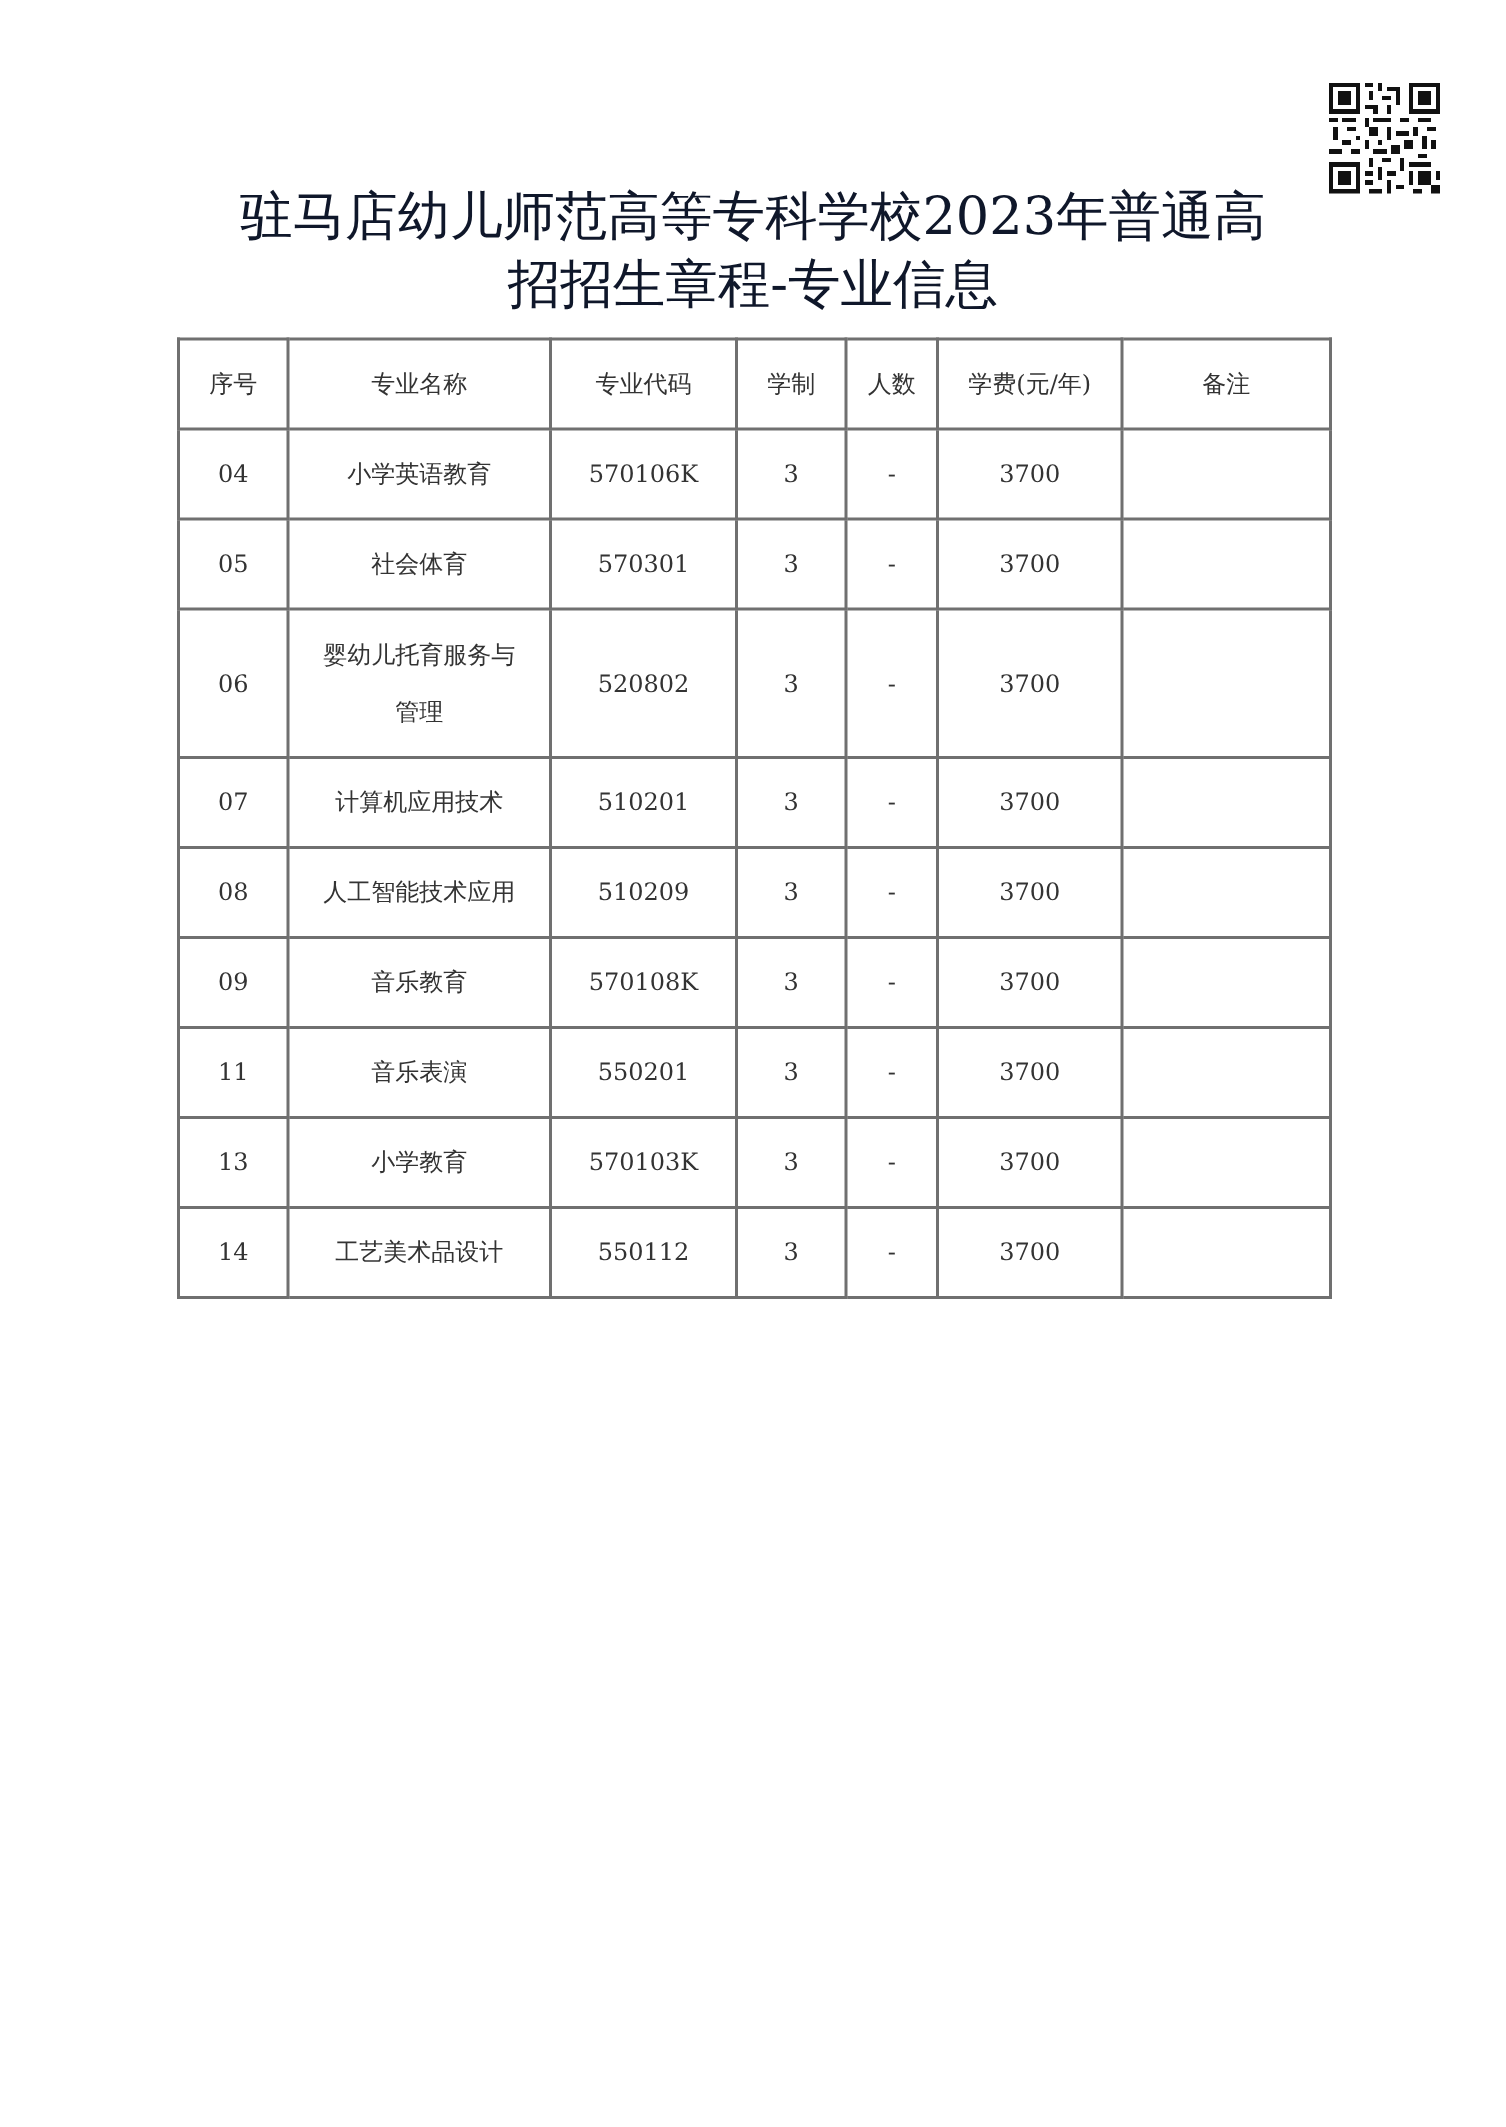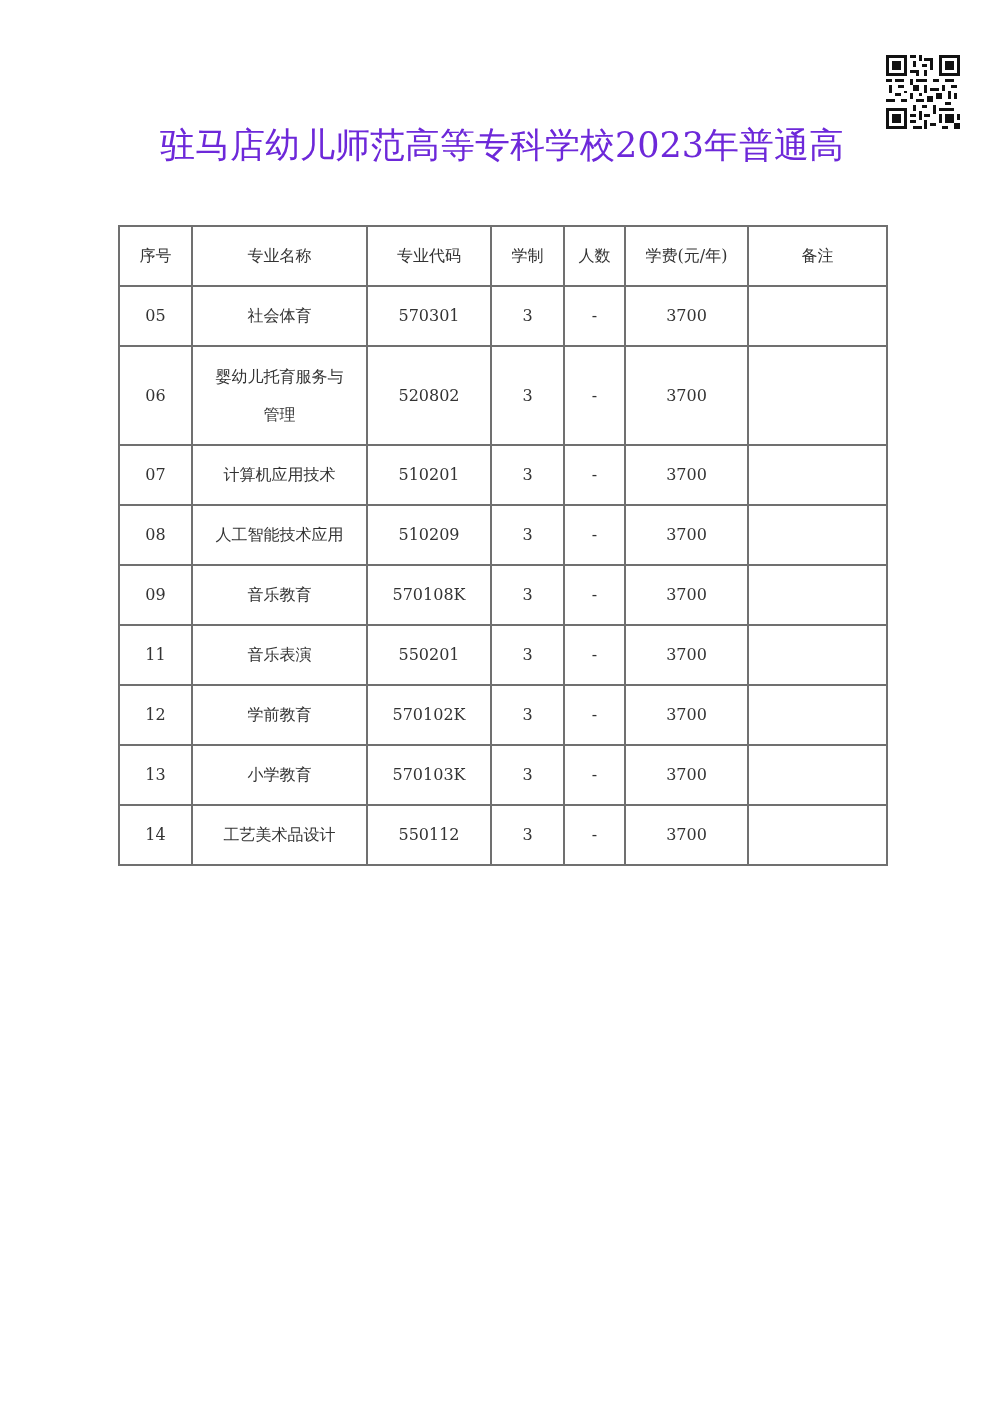--- a/index.html
+++ b/index.html
@@ -23,21 +23,21 @@
       height: 74px;
     }
     .title {
       position: absolute;
       left: 100px;
       top: 123px;
       width: 804px;
       text-align: center;
       font-size: 35px;
       line-height: 45px;
-      color: #6d28d9;
+      color: #0f172a;
       letter-spacing: 0px;
     }
     table.majors {
       position: absolute;
       left: 118px;
       top: 225px;
       border-collapse: collapse;
       table-layout: fixed;
       width: 768px;
       padding-left: 36px;
@@ -124,20 +124,21 @@
     <rect x="13" y="22" width="1" height="3"></rect>
       <rect x="15" y="23" width="2" height="1"></rect>
       <rect x="9" y="24" width="3" height="1"></rect>
     <rect x="19" y="24" width="2" height="1"></rect>
       <rect x="23" y="23" width="2" height="2"></rect>
   </g>
 </svg>
 
 <div class="title">
   <div>驻马店幼儿师范高等专科学校2023年普通高</div>
+  <div>招招生章程-专业信息</div>
 </div>
 
 <table class="majors">
   <colgroup>
     <col class="c-seq">
       <col class="c-name">
       <col class="c-code">
       <col class="c-dur">
       <col class="c-num">
       <col class="c-fee">
@@ -149,20 +150,29 @@
       <th>专业名称</th>
       <th>专业代码</th>
       <th>学制</th>
       <th>人数</th>
       <th>学费(元/年)</th>
       <th>备注</th>
     </tr>
   </thead>
   <tbody>
     <tr>
+      <td>04</td>
+      <td>小学英语教育</td>
+      <td>570106K</td>
+      <td>3</td>
+      <td>-</td>
+      <td>3700</td>
+      <td></td>
+    </tr>
+    <tr>
       <td>05</td>
       <td>社会体育</td>
       <td>570301</td>
       <td>3</td>
       <td>-</td>
       <td>3700</td>
       <td></td>
     </tr>
     <tr class="tall">
       <td>06</td>
@@ -206,29 +216,20 @@
     <tr>
       <td>11</td>
       <td>音乐表演</td>
       <td>550201</td>
       <td>3</td>
       <td>-</td>
       <td>3700</td>
       <td></td>
     </tr>
     <tr>
-      <td>12</td>
-      <td>学前教育</td>
-      <td>570102K</td>
-      <td>3</td>
-      <td>-</td>
-      <td>3700</td>
-      <td></td>
-    </tr>
-    <tr>
       <td>13</td>
       <td>小学教育</td>
       <td>570103K</td>
       <td>3</td>
       <td>-</td>
       <td>3700</td>
       <td></td>
     </tr>
     <tr>
       <td>14</td>

